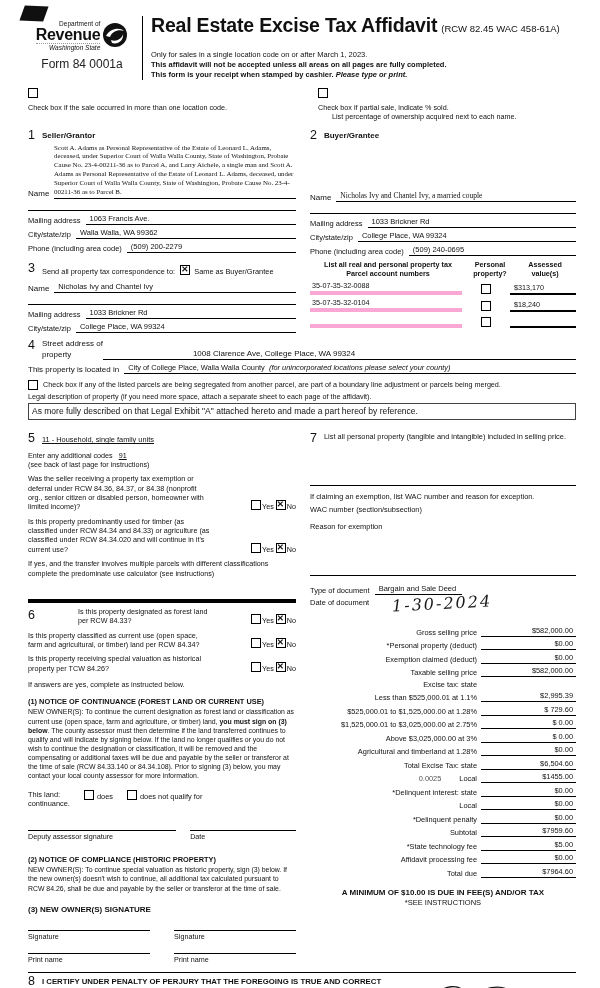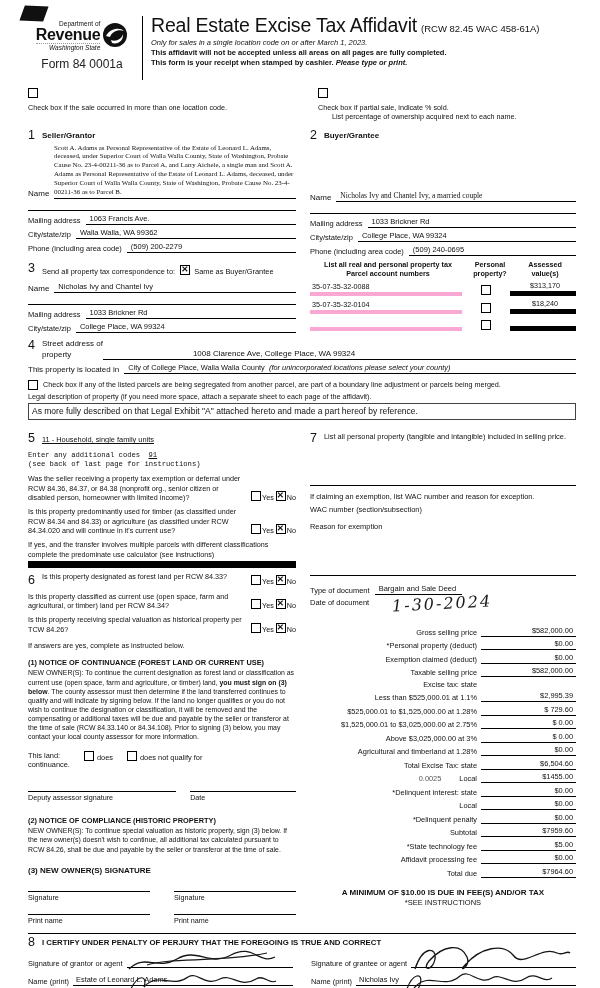--- a/index.html
+++ b/index.html
@@ -14,23 +14,23 @@
   .logo-row{display:flex;justify-content:center;align-items:flex-start;}
   .logo-txt{text-align:right;}
   .dept{font-size:6.5px;}
   .rev{font-size:16px;font-weight:bold;letter-spacing:-0.3px;line-height:1;}
   .wast{font-size:6.5px;font-style:italic;border-top:1px dotted #999;}
   .swoosh{margin-left:2px;margin-top:2px;}
   .formno{font-size:12px;margin-top:6px;color:#222;}
   .hdr-div{width:0;border-left:1px solid #000;margin:4px 8px 0 6px;height:64px;flex:none;}
   .title-box{flex:1;padding-top:2px;}
   .title-line{white-space:nowrap;}
-  .title{font-size:19.5px;font-weight:normal;letter-spacing:-0.2px;}
+  .title{font-size:19.5px;font-weight:bold;letter-spacing:-0.2px;}
   .title-ref{font-size:9.5px;margin-left:4px;}
-  .sub1{font-size:7.5px;margin-top:1px;font-style:italic;}
+  .sub1{font-size:7.5px;margin-top:13px;}
   .sub2{font-size:7.5px;font-weight:bold;margin-top:1px;}
   .sub3{font-size:7.5px;font-weight:bold;margin-top:1px;}
   .sub3 .it{font-style:italic;}
   
   .cb{display:inline-block;width:8px;height:8px;border:1px solid #000;position:relative;
       vertical-align:-1px;background:#fff;flex:none;}
   .cb.checked::before{content:"\2715";position:absolute;left:0px;top:-1px;font-size:8.5px;
       line-height:9px;font-weight:bold;}
   .cbrow{display:flex;margin-top:8px;font-size:7.2px;}
   .cbrow .half{display:flex;gap:5px;flex-direction:column;}
@@ -54,32 +54,32 @@
   .nlabel{position:absolute;left:0;bottom:1px;font-size:8px;}
   
   .ptable{font-size:7.2px;margin-top:4px;}
   .phead{display:flex;font-weight:bold;text-align:center;line-height:1.25;}
   .phead .c1{flex:1;}
   .phead .c2{width:48px;flex:none;}
   .phead .c3{width:62px;flex:none;}
   .prow{display:flex;align-items:flex-end;margin-top:3px;}
   .prow .c1{flex:1;border-bottom:4px solid #f9a8d4;padding:0 2px 1px 2px;min-height:8px;}
   .prow .c2{width:48px;flex:none;text-align:center;}
-  .prow .c3{width:62px;flex:none;border-bottom:5px solid #000000;padding-bottom:1px;min-height:8px;
-            text-align:center;padding-left:4px;}
+  .prow .c3{width:62px;flex:none;border-bottom:2px solid #000000;padding-bottom:1px;min-height:8px;
+            text-align:left;padding-left:4px;}
   
   .s4row{display:flex;align-items:flex-end;margin-top:6px;}
   .s4label{display:flex;flex:none;}
   .s4txt{font-size:8px;line-height:1.3;}
   .located{display:flex;align-items:flex-end;margin-top:3px;font-size:8px;}
   .seg{display:flex;gap:5px;font-size:7.2px;margin-top:6px;align-items:flex-start;}
   .legal-label{font-size:7.2px;margin-top:2px;}
   .legal-box{border:1px solid #444;margin-top:2px;font-size:8.5px;padding:2px 3px 3px 3px;}
   
-  .q{display:flex;font-size:7.2px;line-height:1.3;margin-top:5px;}
+  .q{display:flex;font-size:7.2px;line-height:1.3;margin-top:5px;gap:36px;}
   .q-text{flex:1;}
   .q-yn{white-space:nowrap;align-self:flex-end;padding-left:5px;flex:none;}
   .q-yn .cb{margin-right:1px;}
   .note{font-size:7.2px;line-height:1.3;margin-top:5px;}
   .ntitle{font-size:7.4px;font-weight:bold;margin-top:8px;}
   .npara{font-size:6.9px;line-height:1.32;margin-top:1px;}
   .landrow{display:flex;font-size:7.4px;margin-top:10px;gap:14px;}
   .landrow .cb{margin-right:3px;}
   .dep-row{display:flex;gap:14px;margin-top:22px;font-size:7.2px;}
   .dep-row .u1{flex:1.4;border-top:1px solid #000;padding-top:1px;}
@@ -278,34 +278,34 @@
     <div class="legal-label">Legal description of property (if you need more space, attach a separate sheet to each page of the affidavit).</div>
     <div class="legal-box">As more fully described on that Legal Exhibit "A" attached hereto and made a part hereof by reference.</div>
   </div>
 
   <div class="cols" style="margin-top:4px;">
     <div class="lcol">
       <div class="sec-h">
         <span class="secnum">5</span>
         <span style="font-size:7.4px;padding-top:3px;text-decoration:underline;">11 - Household, single family units</span>
       </div>
-      <div class="note" style="margin-top:6px;font-family:Liberation Mono, monospace;">
+      <div class="note" style="margin-top:6px;">
         <span>Enter any additional codes</span>
         <span style="text-decoration:underline;padding:0 4px;">91</span><br>
         <span>(see back of last page for instructions)</span>
       </div>
       <div class="q">
         <span class="q-text">Was the seller receiving a property tax exemption or deferral under RCW 84.36, 84.37, or 84.38 (nonprofit org., senior citizen or disabled person, homeowner with limited income)?</span>
         <span class="q-yn"><span class="cb"></span><span>Yes</span> <span class="cb checked"></span><span>No</span></span>
       </div>
       <div class="q">
         <span class="q-text">Is this property predominantly used for timber (as classified under RCW 84.34 and 84.33) or agriculture (as classified under RCW 84.34.020 and will continue in it's current use?</span>
         <span class="q-yn"><span class="cb"></span><span>Yes</span> <span class="cb checked"></span><span>No</span></span>
       </div>
-      <div class="note" style="border-bottom:7px solid #000000;padding-bottom:2px;">If yes, and the transfer involves multiple parcels with different classifications complete the predominate use calculator (see instructions)</div>
+      <div class="note" style="border-bottom:4px solid #000000;padding-bottom:21px;">If yes, and the transfer involves multiple parcels with different classifications complete the predominate use calculator (see instructions)</div>
 
       <div class="q" style="margin-top:4px;">
         <span class="secnum" style="padding-top:2px;">6</span>
         <span class="q-text">Is this property designated as forest land per RCW 84.33?</span>
         <span class="q-yn"><span class="cb"></span><span>Yes</span> <span class="cb checked"></span><span>No</span></span>
       </div>
       <div class="q">
         <span class="q-text">Is this property classified as current use (open space, farm and agricultural, or timber) land per RCW 84.34?</span>
         <span class="q-yn"><span class="cb"></span><span>Yes</span> <span class="cb checked"></span><span>No</span></span>
       </div>

